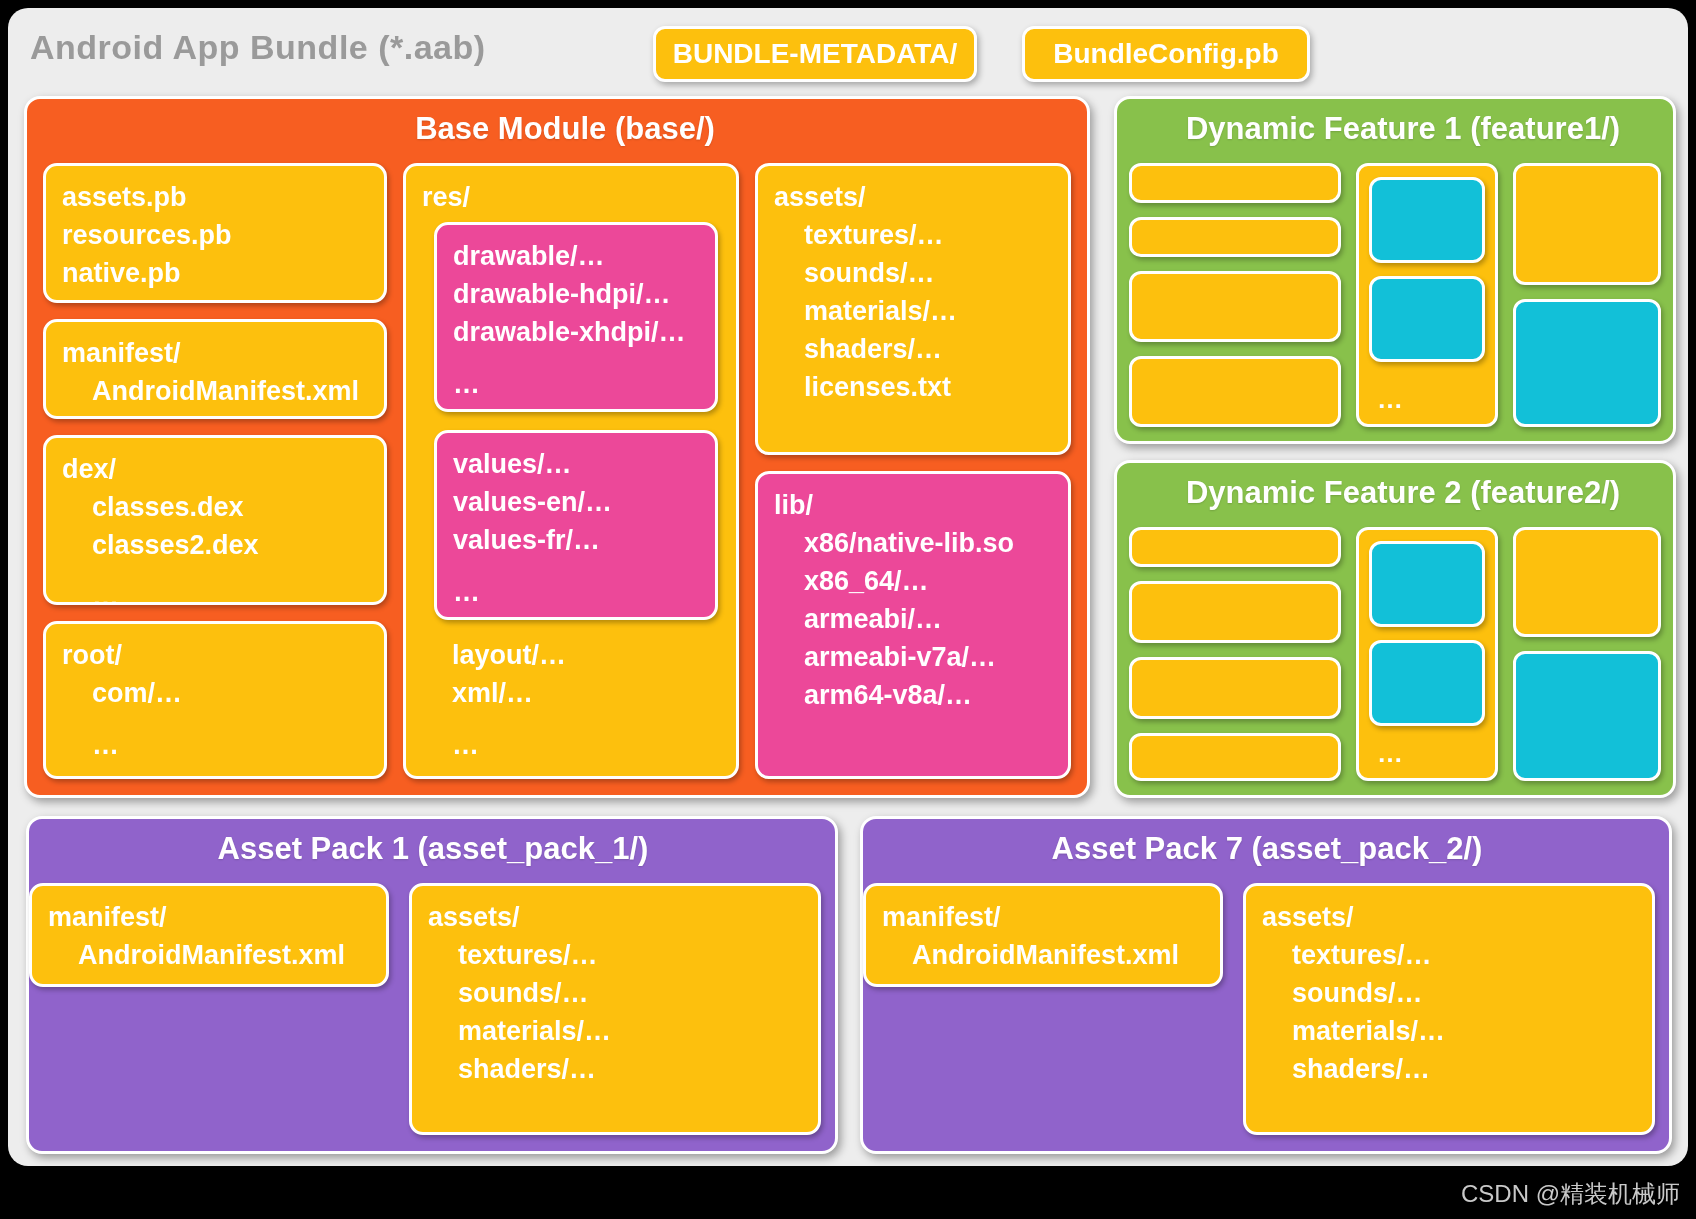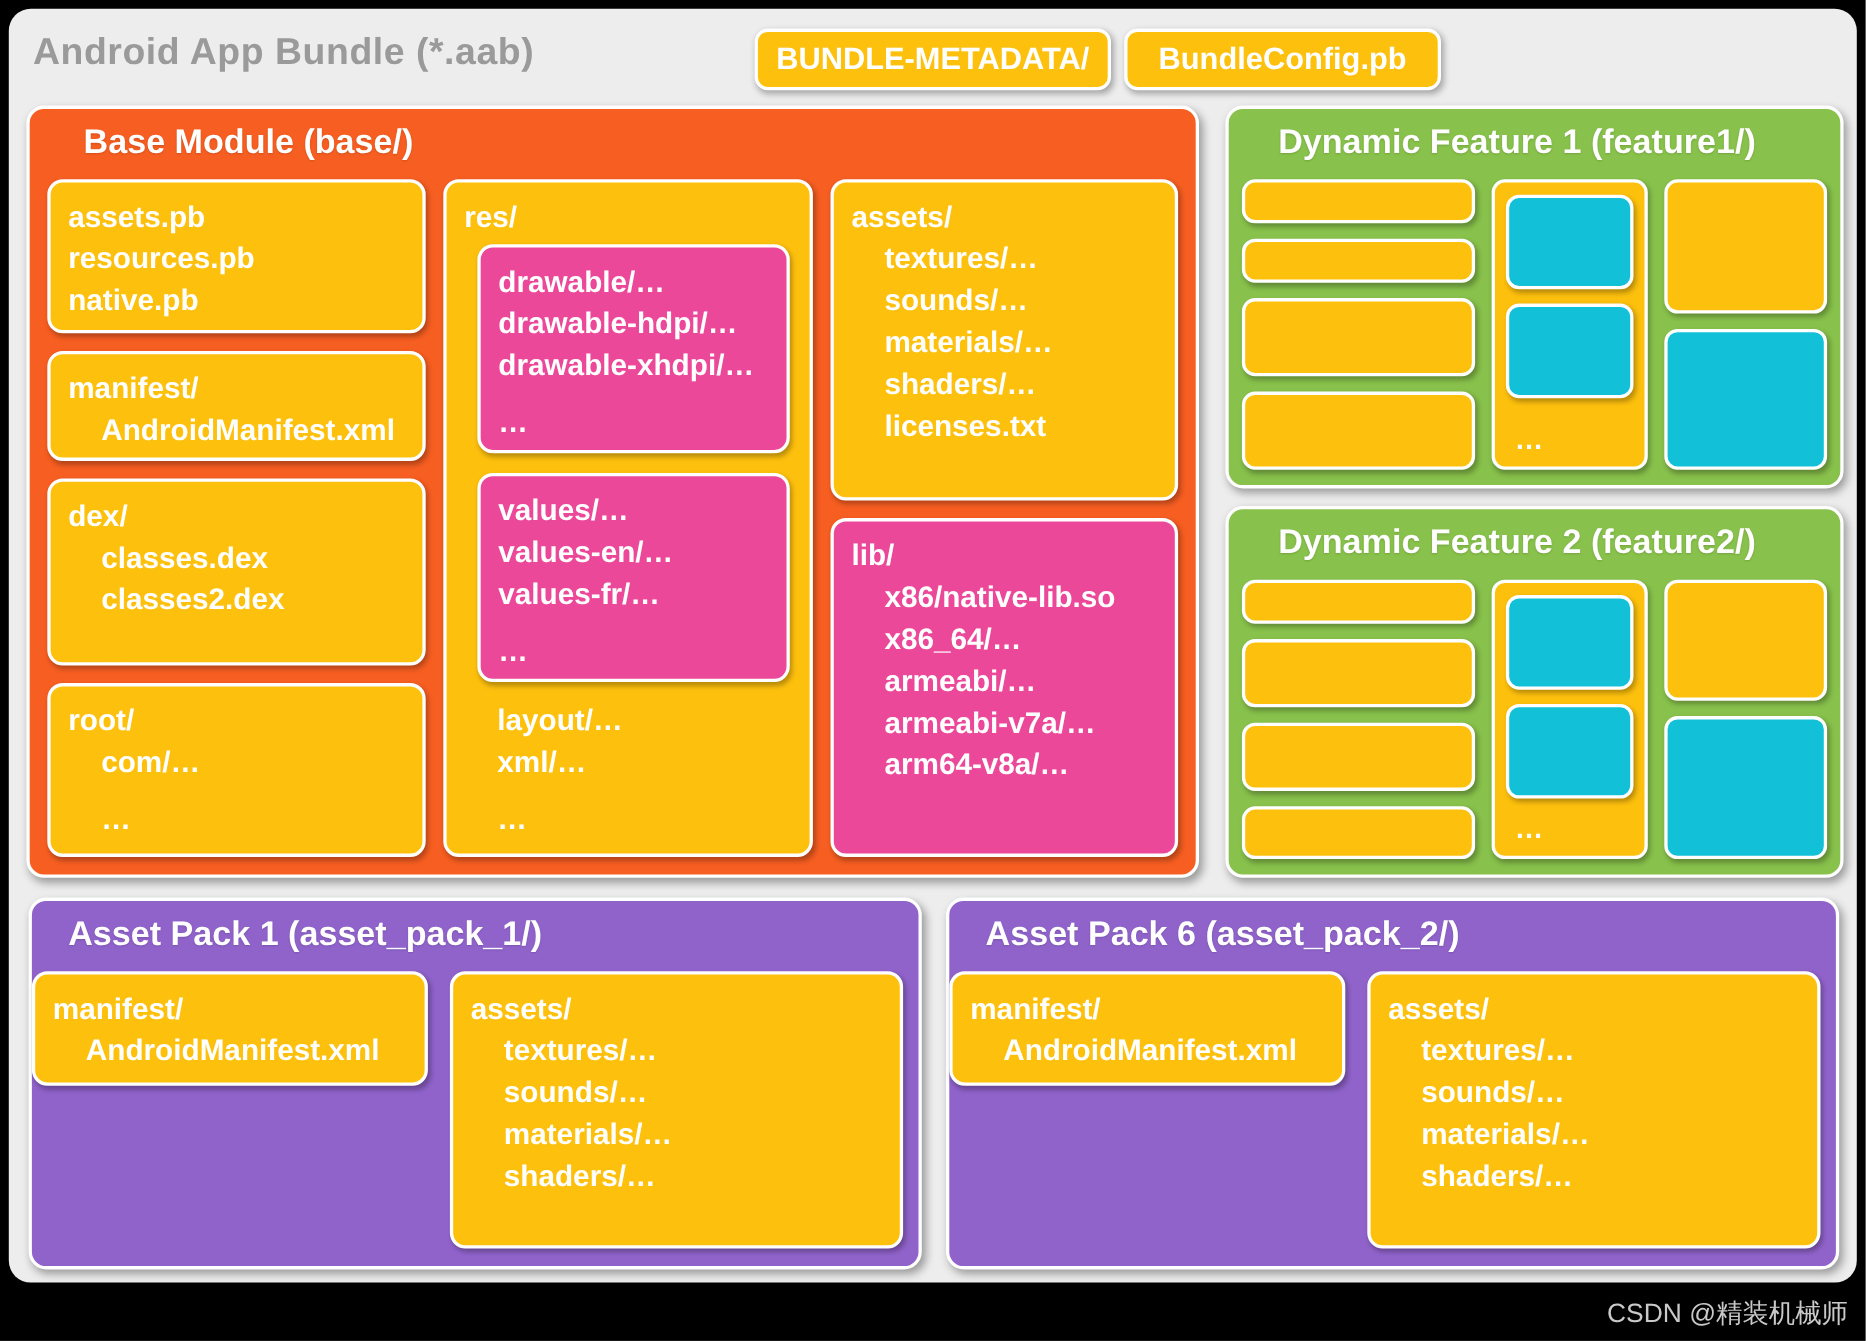--- a/index.html
+++ b/index.html
@@ -17,33 +17,33 @@
     font-size:34px; font-weight:bold; color:#9A9A9A; letter-spacing:.5px;
   }
   .chip {
     position:absolute; top:26px; height:56px;
     background:#FDC00D; border:3px solid #fff; border-radius:12px;
     box-shadow:2px 3px 6px rgba(0,0,0,.3);
     display:flex; align-items:center; justify-content:center;
     font-size:28px; font-weight:bold; color:#fff;
     box-sizing:border-box; padding:0 24px; white-space:nowrap;
   }
-  .chip-1 { left:686px; width:324px; }
+  .chip-1 { left:653px; width:324px; }
   .chip-2 { left:1022px; width:288px; }
 
   .section {
     position:absolute; box-sizing:border-box;
     border:3px solid #fff; border-radius:16px;
     box-shadow:3px 4px 8px rgba(0,0,0,.35);
     display:flex; flex-direction:column;
   }
   .section-title {
     font-size:31px; font-weight:bold; color:#fff;
-    margin:12px 0 16px 33px; white-space:nowrap;
-    text-shadow:0 1px 2px rgba(0,0,0,.15); flex:0 0 auto;
+    margin:12px 0 16px 16px; white-space:nowrap;
+    text-shadow:0 1px 2px rgba(0,0,0,.15); flex:0 0 auto;text-align:center;
   }
   .base   { left:24px;   top:96px;  width:1066px; height:702px; background:#F75E21; padding:0 16px 16px 16px; }
   .green  { background:#88C14B; padding:0 12px 14px 12px; }
   .df1    { left:1114px; top:96px;  width:562px; height:348px; }
   .df2    { left:1114px; top:460px; width:562px; height:338px; }
   .purple { background:#9063CB; padding:0 14px 14px 0; }
   .ap1    { left:26px;  top:816px; width:812px; height:338px; }
   .ap2    { left:860px; top:816px; width:812px; height:338px; }
 
   .ybox, .cbox {
@@ -233,21 +233,21 @@
       <div class="line">assets/</div>
       <div class="line l1">textures/…</div>
       <div class="line l1">sounds/…</div>
       <div class="line l1">materials/…</div>
       <div class="line l1">shaders/…</div>
     </div>
   </div>
 </div>
 
 <div class="section purple ap2">
-  <div class="section-title">Asset Pack 6 (asset_pack_2/)</div>
+  <div class="section-title">Asset Pack 7 (asset_pack_2/)</div>
   <div class="ap-row">
     <div class="ybox ap-manifest">
       <div class="line">manifest/</div>
       <div class="line l1">AndroidManifest.xml</div>
     </div>
     <div class="ybox ap-assets">
       <div class="line">assets/</div>
       <div class="line l1">textures/…</div>
       <div class="line l1">sounds/…</div>
       <div class="line l1">materials/…</div>

